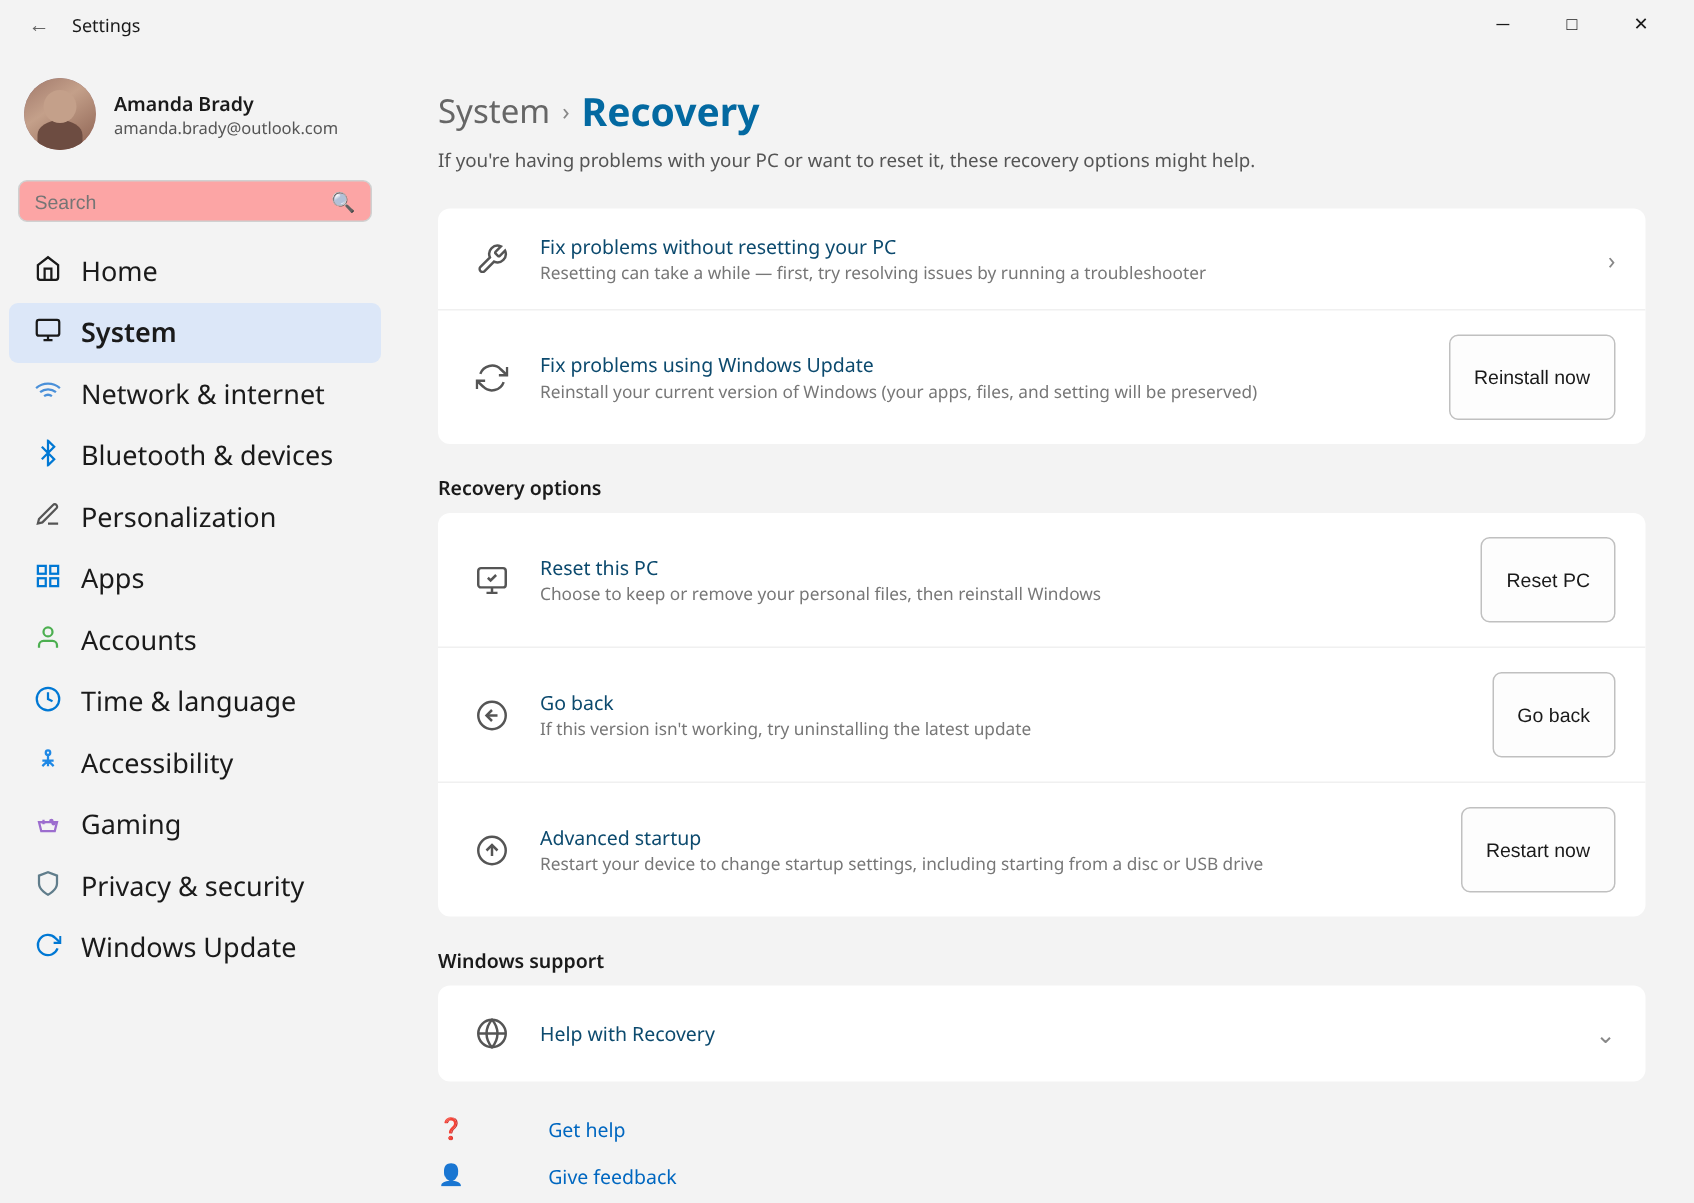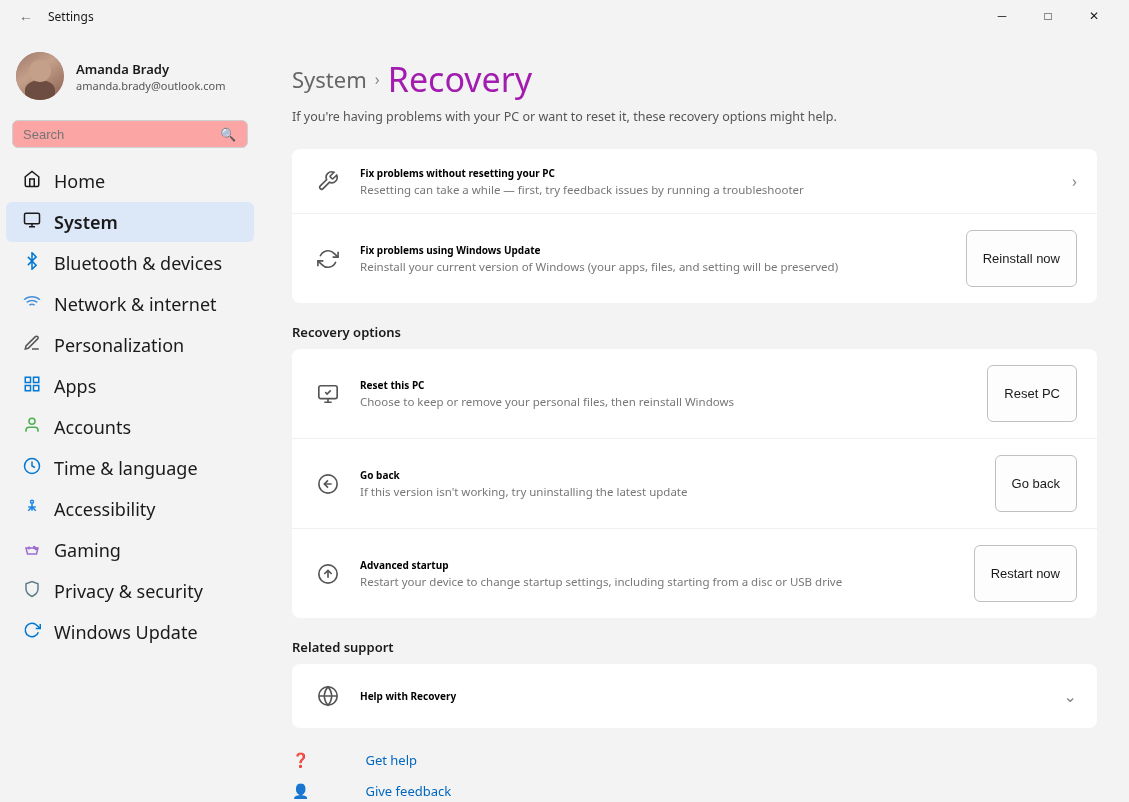--- a/index.html
+++ b/index.html
@@ -180,23 +180,23 @@
       gap: 8px;
       margin-bottom: 6px;
     }
     .breadcrumb-system {
       font-size: 22px;
       color: #666;
       font-weight: 400;
     }
     .breadcrumb-arrow { color: #888; font-size: 16px; }
     .breadcrumb-current {
-      font-size: 34px;
-      font-weight: 400;
-      color: #a21caf;
+      font-size: 26px;
+      font-weight: 700;
+      color: #0369a1;
     }
     .page-description {
       font-size: 12.5px;
       color: #555;
       margin-bottom: 24px;
     }
     .card {
       background: #ffffff;
       border-radius: 8px;
       margin-bottom: 4px;
@@ -214,21 +214,21 @@
       width: 32px;
       height: 32px;
       display: flex;
       align-items: center;
       justify-content: center;
       font-size: 20px;
       flex-shrink: 0;
       color: #555;
     }
     .card-text { flex: 1; }
-    .card-title { font-size: 10px; font-weight: 700; color: #000000; }
+    .card-title { font-size: 13px; font-weight: 400; color: #0c4a6e; }
     .card-desc { font-size: 11.5px; color: #777; margin-top: 2px; }
     .card-action {
       margin-left: auto;
     }
     .btn {
       padding: 20px 16px;
       border: 1px solid #c0c0c0;
       background: #fdfdfd;
       border-radius: 6px;
       font-size: 13px;
@@ -313,36 +313,36 @@
             <svg width="18" height="18" viewBox="0 0 24 24" fill="none" stroke="currentColor" stroke-width="2">
               <rect x="2" y="3" width="20" height="14" rx="2"></rect>
               <line x1="8" y1="21" x2="16" y2="21"></line>
               <line x1="12" y1="17" x2="12" y2="21"></line>
             </svg>
           </div>
           <span>System</span>
         </div>
         <div class="nav-item">
           <div class="nav-icon">
-            <svg width="18" height="18" viewBox="0 0 24 24" fill="none" stroke="#0078d4" stroke-width="2">
-              <polyline points="6.5 6.5 17.5 17.5 12 23 12 1 17.5 6.5 6.5 17.5"></polyline>
-            </svg>
-          </div>
-          <span>Bluetooth &amp; devices</span>
-        </div>
-        <div class="nav-item">
-          <div class="nav-icon">
             <svg width="18" height="18" viewBox="0 0 24 24" fill="none" stroke="#4a90d9" stroke-width="2">
               <path d="M5 12.55a11 11 0 0 1 14.08 0"></path>
               <path d="M1.42 9a16 16 0 0 1 21.16 0"></path>
               <path d="M8.53 16.11a6 6 0 0 1 6.95 0"></path>
               <line x1="12" y1="20" x2="12.01" y2="20"></line>
             </svg>
           </div>
           <span>Network &amp; internet</span>
+        </div>
+        <div class="nav-item">
+          <div class="nav-icon">
+            <svg width="18" height="18" viewBox="0 0 24 24" fill="none" stroke="#0078d4" stroke-width="2">
+              <polyline points="6.5 6.5 17.5 17.5 12 23 12 1 17.5 6.5 6.5 17.5"></polyline>
+            </svg>
+          </div>
+          <span>Bluetooth &amp; devices</span>
         </div>
         <div class="nav-item">
           <div class="nav-icon">
             <svg width="18" height="18" viewBox="0 0 24 24" fill="none" stroke="#555" stroke-width="2">
               <path d="M12 20h9"></path>
               <path d="M16.5 3.5a2.121 2.121 0 0 1 3 3L7 19l-4 1 1-4L16.5 3.5z"></path>
             </svg>
           </div>
           <span>Personalization</span>
         </div>
@@ -426,21 +426,21 @@
 
     <div class="card">
       <div class="card-row">
         <div class="card-icon">
           <svg width="22" height="22" viewBox="0 0 24 24" fill="none" stroke="#555" stroke-width="1.8">
             <path d="M14.7 6.3a1 1 0 0 0 0 1.4l1.6 1.6a1 1 0 0 0 1.4 0l3.77-3.77a6 6 0 0 1-7.94 7.94l-6.91 6.91a2.12 2.12 0 0 1-3-3l6.91-6.91a6 6 0 0 1 7.94-7.94l-3.76 3.76z"></path>
           </svg>
         </div>
         <div class="card-text">
           <div class="card-title">Fix problems without resetting your PC</div>
-          <div class="card-desc">Resetting can take a while — first, try feedback issues by running a troubleshooter</div>
+          <div class="card-desc">Resetting can take a while — first, try resolving issues by running a troubleshooter</div>
         </div>
         <div class="card-action">
           <span class="chevron-right">›</span>
         </div>
       </div>
       <div class="card-row">
         <div class="card-icon">
           <svg width="22" height="22" viewBox="0 0 24 24" fill="none" stroke="#555" stroke-width="1.8">
             <polyline points="23 4 23 10 17 10"></polyline>
             <polyline points="1 20 1 14 7 14"></polyline>
@@ -503,21 +503,21 @@
         <div class="card-text">
           <div class="card-title">Advanced startup</div>
           <div class="card-desc">Restart your device to change startup settings, including starting from a disc or USB drive</div>
         </div>
         <div class="card-action">
           <button class="btn">Restart now</button>
         </div>
       </div>
     </div>
 
-    <div class="section-title">Related support</div>
+    <div class="section-title">Windows support</div>
     <div class="card">
       <div class="card-row">
         <div class="card-icon">
           <svg width="22" height="22" viewBox="0 0 24 24" fill="none" stroke="#555" stroke-width="1.8">
             <circle cx="12" cy="12" r="10"></circle>
             <line x1="2" y1="12" x2="22" y2="12"></line>
             <path d="M12 2a15.3 15.3 0 0 1 4 10 15.3 15.3 0 0 1-4 10 15.3 15.3 0 0 1-4-10 15.3 15.3 0 0 1 4-10z"></path>
           </svg>
         </div>
         <div class="card-text">

